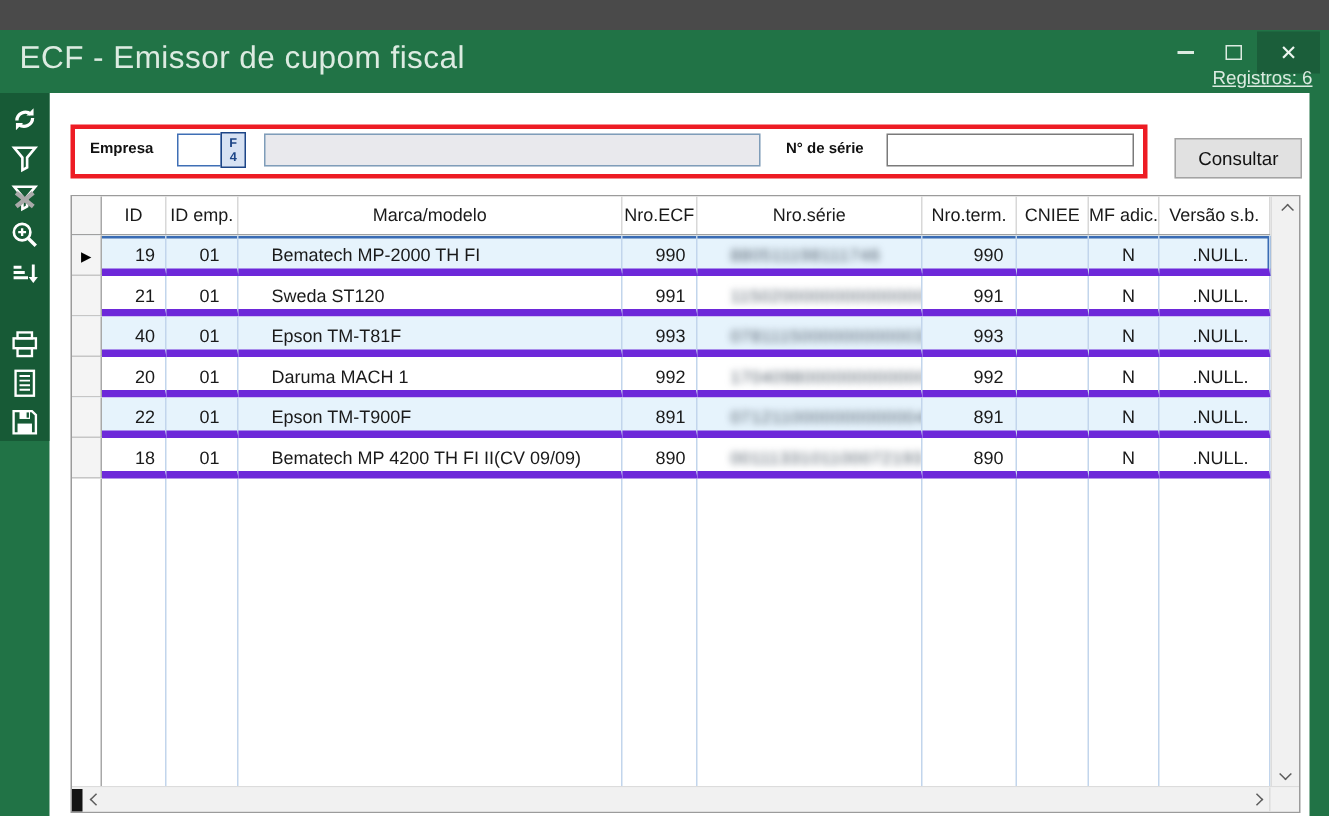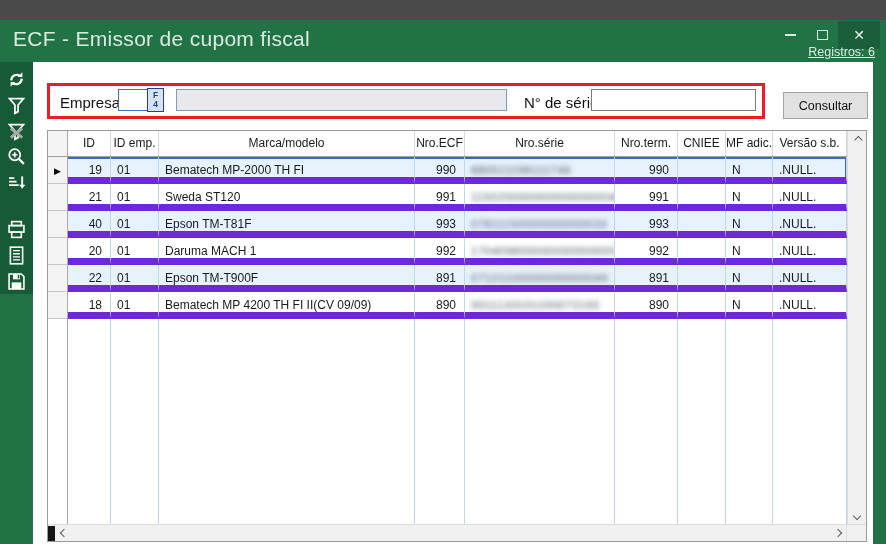--- a/index.html
+++ b/index.html
@@ -19,21 +19,21 @@
   .glyph-close{color:#eef7f1;font-size:14px;font-weight:700;line-height:1;}
   .registros{position:absolute;right:11px;top:25px;font-size:12.5px;color:#dcebe1;text-decoration:underline;cursor:pointer;}
   
   .content{position:absolute;left:33px;top:42px;width:840px;height:491px;background:#ffffff;}
   .sidebar{position:absolute;left:0;top:42px;width:33px;height:232px;background:#175a36;display:flex;flex-direction:column;align-items:center;padding-top:5px;}
   .tool{width:33px;height:28px;display:flex;align-items:center;justify-content:center;cursor:pointer;}
   .tool svg{display:block;}
   .tool-gap{height:24px;}
   
   .filter-panel{position:absolute;left:47px;top:63px;width:718px;height:36px;background:#ffffff;border:3px solid #ed1c24;}
-  .lbl{position:absolute;font-size:15px;font-weight:400;color:#111;text-align:center;}
+  .lbl{position:absolute;font-size:10px;font-weight:700;color:#111;text-align:center;}
   .empresa-lbl{left:60px;top:74px;}
   .serie-lbl{left:524px;top:74px;}
   .inp{position:absolute;border:1px solid #3f6fb5;background:#fff;font-size:12px;padding:0 3px;outline:none;}
   .inp-empresa-code{left:118px;top:69px;width:30px;height:22px;}
   .btn-f4{position:absolute;left:147px;top:68px;width:17px;height:24px;background:#d7e2f3;border:1px solid #1c4587;
     color:#1c4587;font-size:8.5px;font-weight:700;line-height:1.05;display:flex;flex-direction:column;align-items:center;justify-content:center;cursor:pointer;padding:0;}
   .inp-empresa-name{left:176px;top:69px;width:331px;height:22px;background:#e9e9ed;border:1px solid #7f9db9;}
   .inp-serie{left:591px;top:69px;width:165px;height:22px;border:1px solid #7a7a7a;}
   .btn-consultar{position:absolute;left:783px;top:72px;width:85px;height:27px;background:#e1e1e1;border:1px solid #a3a3a3;
     font-size:12.5px;font-family:inherit;color:#111;cursor:pointer;}
@@ -41,21 +41,21 @@
   .grid{position:absolute;left:47px;top:110px;width:820px;height:412px;border:1px solid #9b9b9b;background:#fff;display:flex;flex-direction:column;}
   .grid-main{display:flex;flex:1;min-height:0;}
   .grid-table{width:799px;display:flex;flex-direction:column;}
   .grid-header{display:flex;height:26px;border-bottom:1px solid #a0a0a0;background:#fff;}
   .hcell{font-size:12px;line-height:25px;text-align:center;border-right:1px solid #d8d8d8;overflow:hidden;white-space:nowrap;cursor:pointer;}
   .hcell.col-sel{border-right:1px solid #a8a8a8;background:#f4f4f4;cursor:default;}
   .grid-body{display:flex;flex-direction:column;}
   .grid-row{display:flex;height:27px;position:relative;background:#fff;}
   .grid-row.stripe{background:#e6f3fc;}
   .grid-row.selected{box-shadow:inset 0 0 0 2px #3a6cb4;z-index:2;}
-  .cell{font-size:12px;line-height:26px;padding:0 6px;border-right:1px solid #c2d5ec;border-bottom:7px solid #6d28d9;
+  .cell{font-size:12px;line-height:26px;padding:0 22px;border-right:1px solid #c2d5ec;border-bottom:5px solid #6d28d9;
     overflow:hidden;white-space:nowrap;}
   .cell.right{text-align:right;padding-right:8px;}
   .cell.selector{padding:0;background:#f4f4f4;border-right:1px solid #a8a8a8;border-bottom:1px solid #c6c6c6;text-align:center;}
   .row-arrow{font-size:9px;color:#000;line-height:26px;}
   .blurred{filter:blur(2.6px);color:#4e5a66;font-size:11.5px;letter-spacing:.5px;}
   .grid-filler{display:flex;flex:1;min-height:0;}
   .fcell{border-right:1px solid #c2d5ec;height:100%;}
   .fcell.col-sel{border-right:1px solid #a8a8a8;}
   .col-sel{width:20px;flex:none;}
   .col-id{width:43px;flex:none;}

